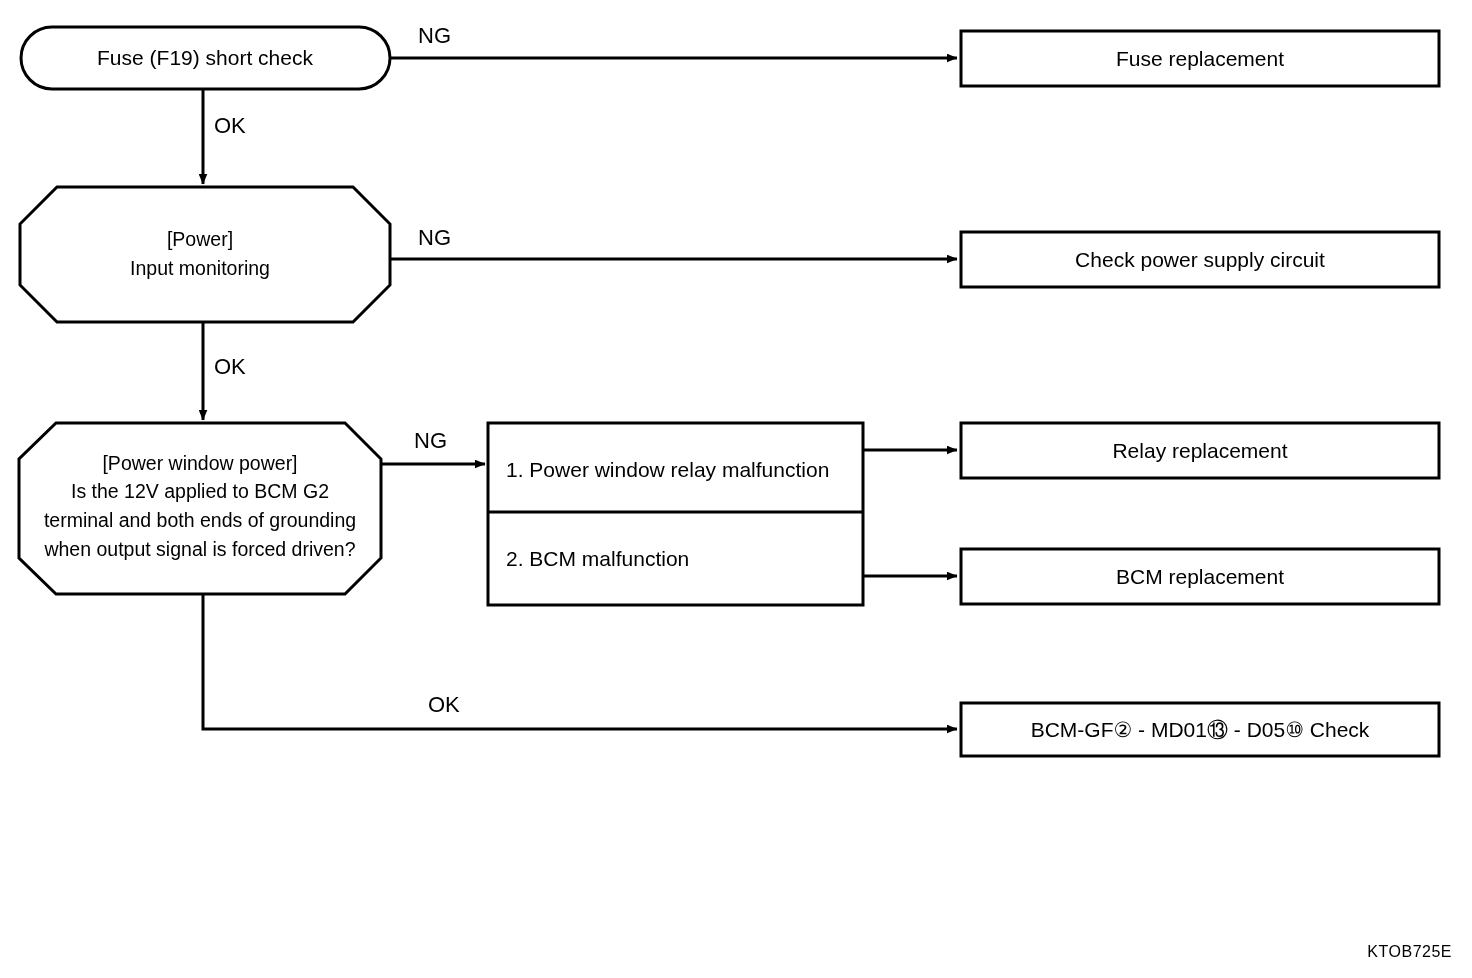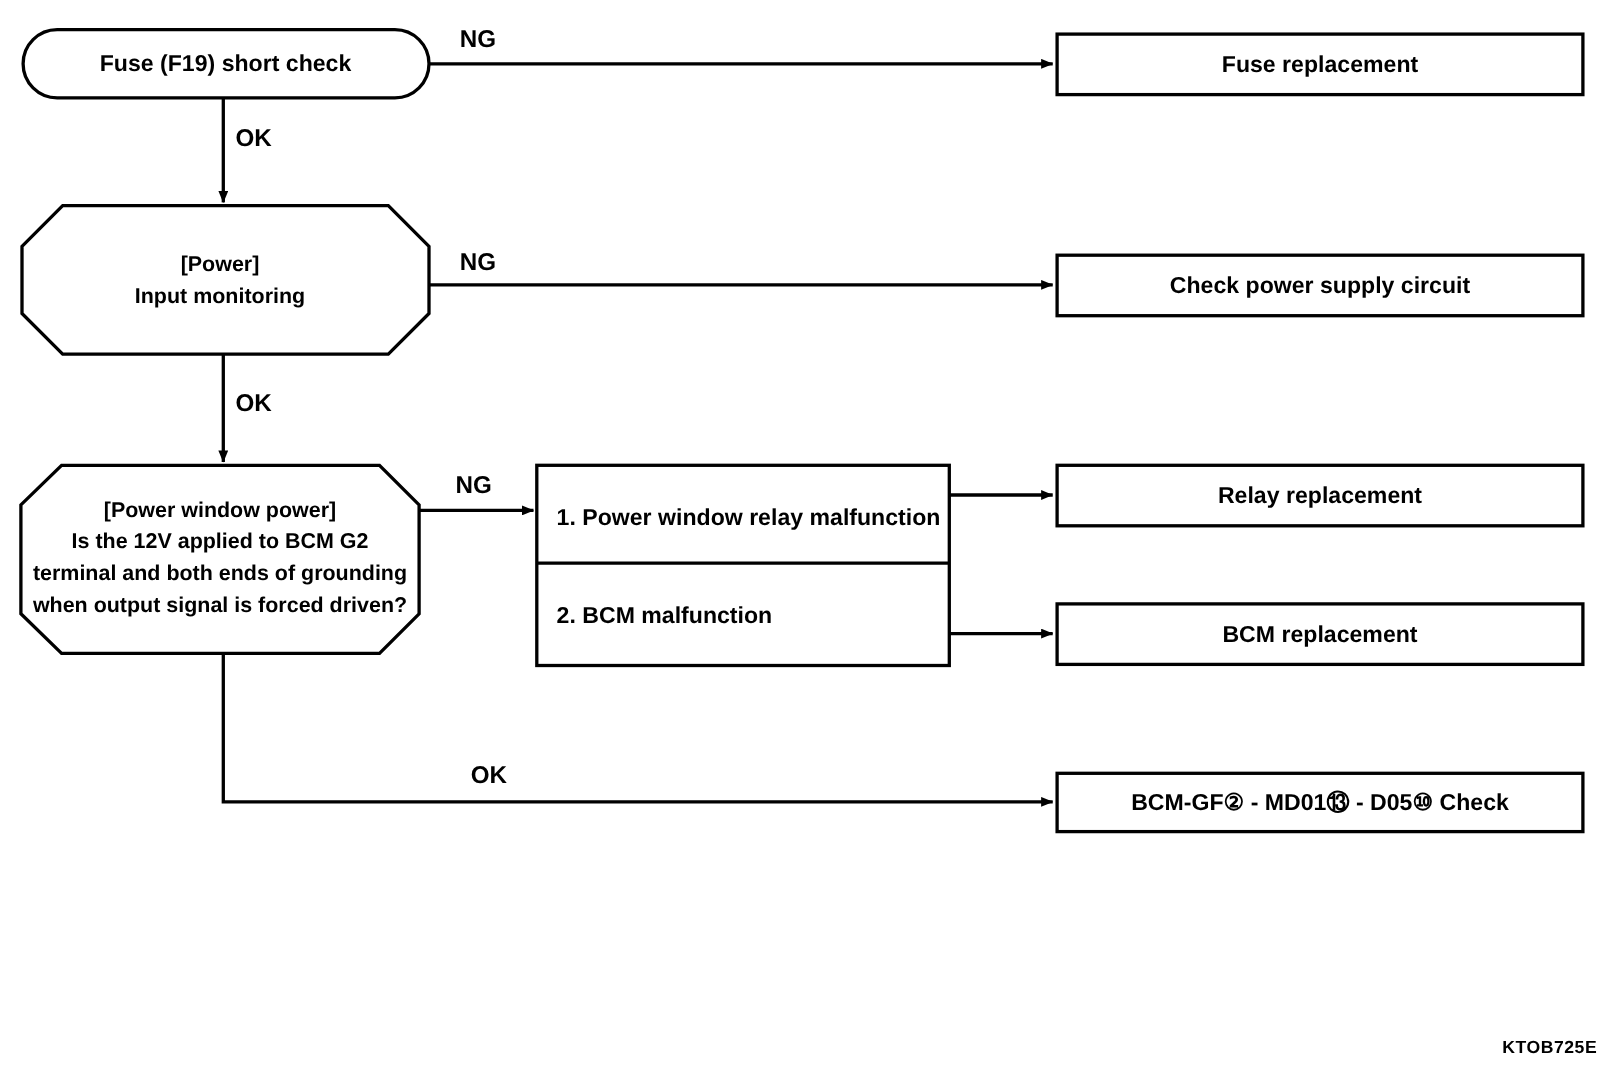--- a/index.html
+++ b/index.html
@@ -12,21 +12,20 @@
     width: 1472px;
     height: 978px;
     font-family: "Liberation Sans", sans-serif;
     overflow: hidden;
   }
   #diagram-root {
     position: relative;
     width: 1472px;
     height: 978px;
     background: #ffffff;
-    font-weight: bold;
   }
   svg#flow-svg {
     display: block;
     width: 1472px;
     height: 978px;
   }
   .shape-outline {
     fill: #ffffff;
     stroke: #000000;
     stroke-width: 3;

